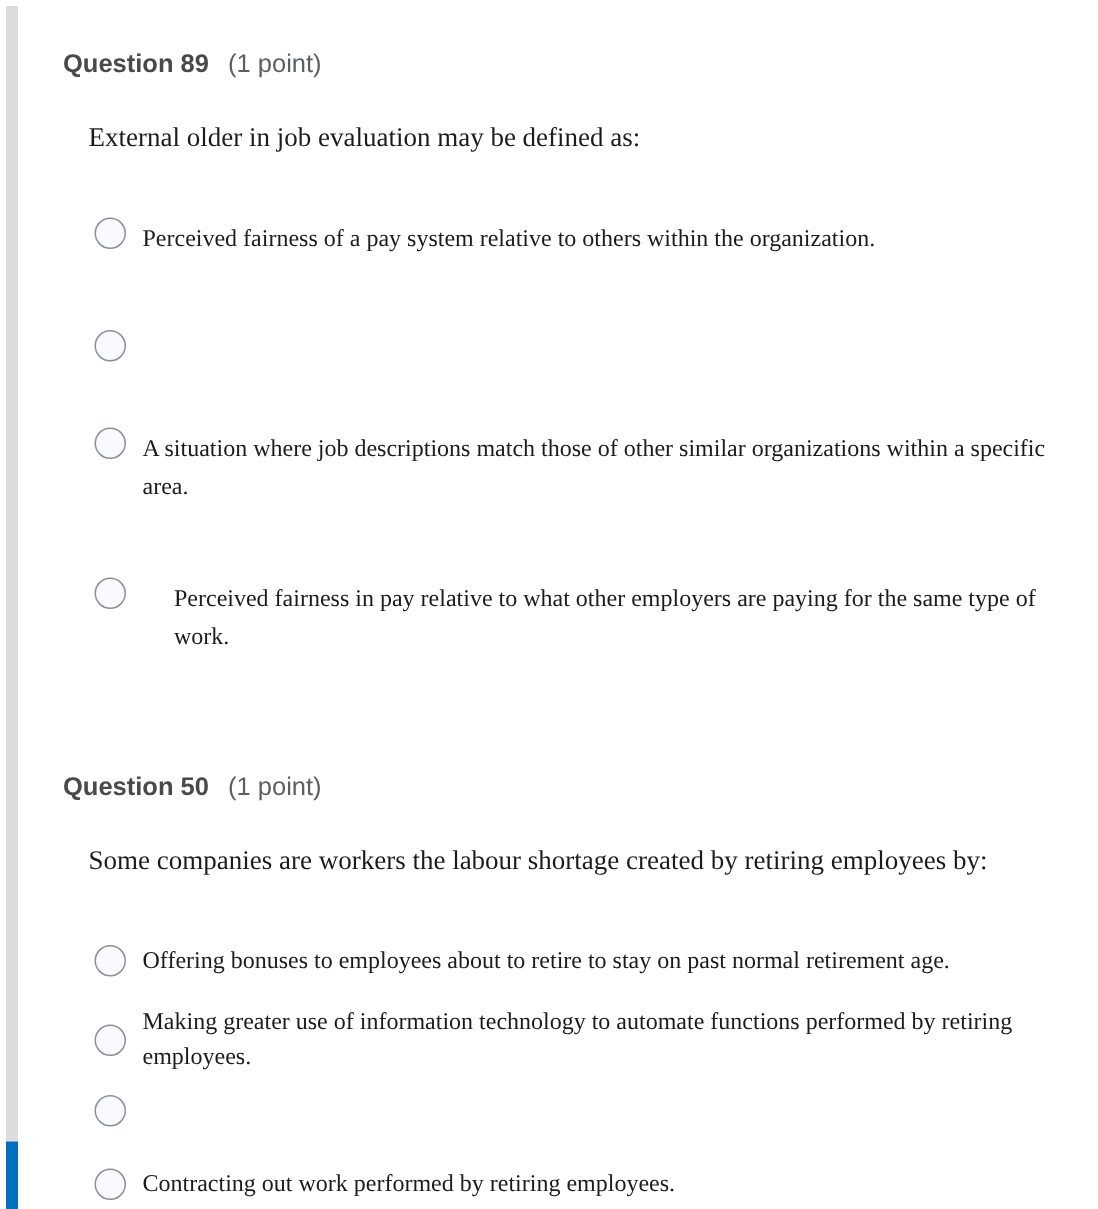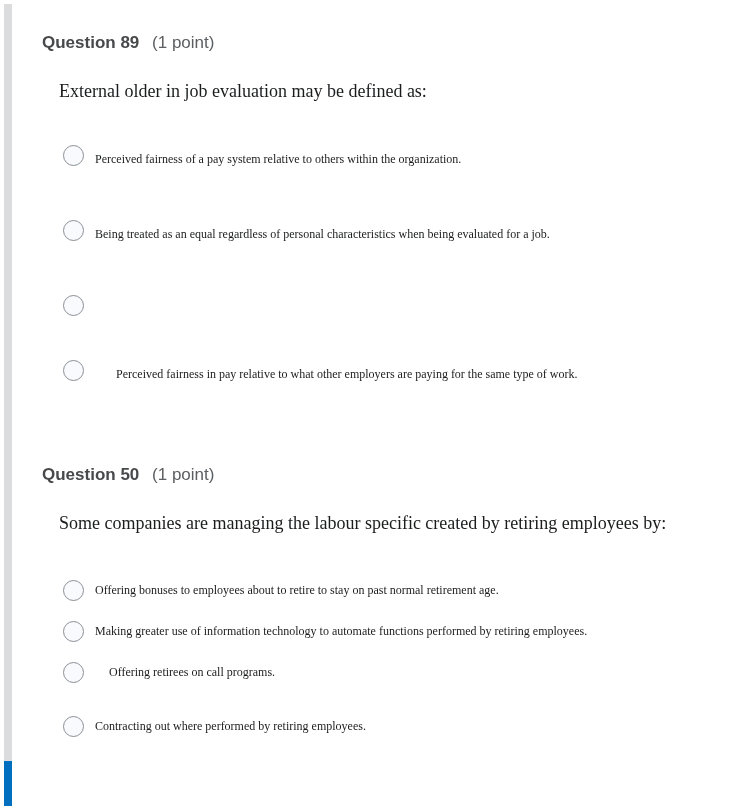--- a/index.html
+++ b/index.html
@@ -53,21 +53,21 @@
   }
   .radio {
     flex: 0 0 auto;
     width: 21px; height: 21px;
     border: 1.5px solid #8a9095;
     border-radius: 50%;
     background: #f8fafd;
   }
   .option-text {
     font-family: "Liberation Serif", "DejaVu Serif", serif;
-    font-size: 12px;
+    font-size: 16px;
     color: #1b1c1d;
     max-width: 652px;
   }
 
   
   .q89 .option { align-items: flex-start; margin-bottom: 34px; }
   .q89 .option .radio { margin-top: 2px; }
   .q89 .option-text { line-height: 25px; }
   .q89 .option:last-child { margin-bottom: 0; gap: 28px; }
 
@@ -94,56 +94,55 @@
     </h2>
     <div class="q-body">
       <p class="q-prompt">External older in job evaluation may be defined as:</p>
       <div class="options q89">
         <label class="option">
           <span class="radio"></span>
           <span class="option-text">Perceived fairness of a pay system relative to others within the organization.</span>
         </label>
         <label class="option">
           <span class="radio"></span>
-          <span class="option-text">Being treated as an equal regardless of personal characteristics when being evaluated for a job.</span>
         </label>
         <label class="option">
           <span class="radio"></span>
+          <span class="option-text">A situation where job descriptions match those of other similar organizations within a specific area.</span>
         </label>
         <label class="option">
           <span class="radio"></span>
           <span class="option-text">Perceived fairness in pay relative to what other employers are paying for the same type of work.</span>
         </label>
       </div>
     </div>
   </section>
 
   <section class="question question-90">
     <h2 class="q-header">
       <span class="q-title">Question 50</span>
       <span class="q-points">(1 point)</span>
     </h2>
     <div class="q-body">
-      <p class="q-prompt">Some companies are managing the labour specific created by retiring employees by:</p>
+      <p class="q-prompt">Some companies are workers the labour shortage created by retiring employees by:</p>
       <div class="options q90">
         <label class="option">
           <span class="radio"></span>
           <span class="option-text">Offering bonuses to employees about to retire to stay on past normal retirement age.</span>
         </label>
         <label class="option">
           <span class="radio"></span>
           <span class="option-text">Making greater use of information technology to automate functions performed by retiring employees.</span>
         </label>
         <label class="option">
           <span class="radio"></span>
-          <span class="option-text">Offering retirees on call programs.</span>
         </label>
         <label class="option">
           <span class="radio"></span>
-          <span class="option-text">Contracting out where performed by retiring employees.</span>
+          <span class="option-text">Contracting out work performed by retiring employees.</span>
         </label>
       </div>
     </div>
   </section>
 
 </div>
 
 <div class="left-accent" style="background: rgb(0, 111, 191);"></div>
 
 </body></html>

